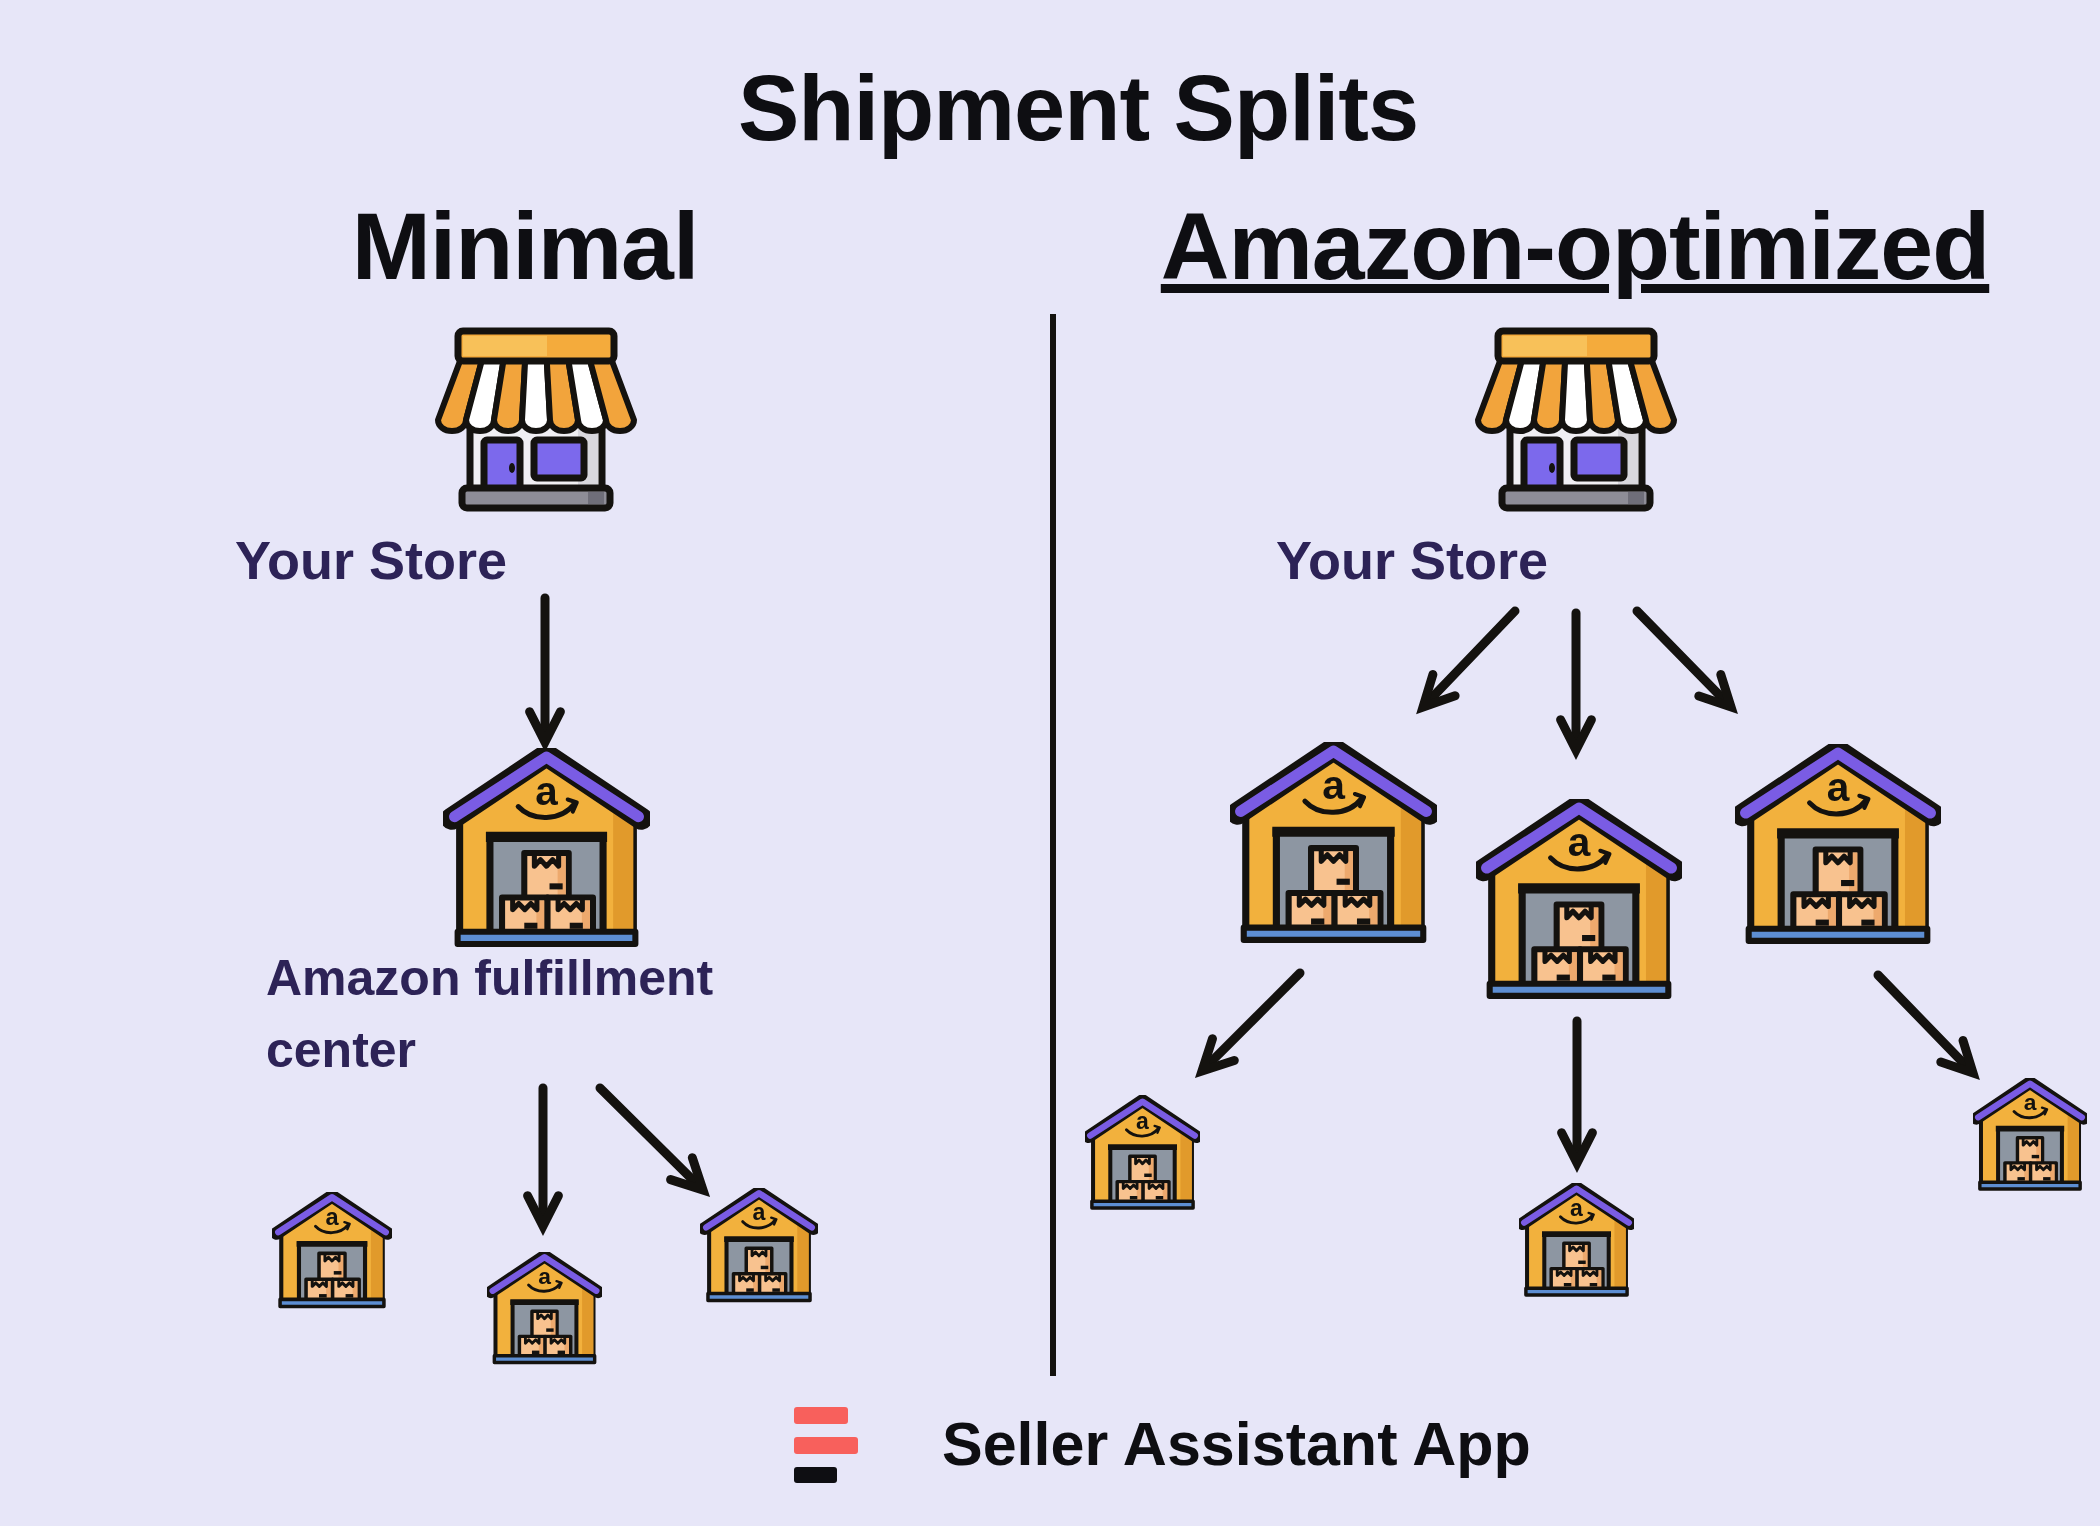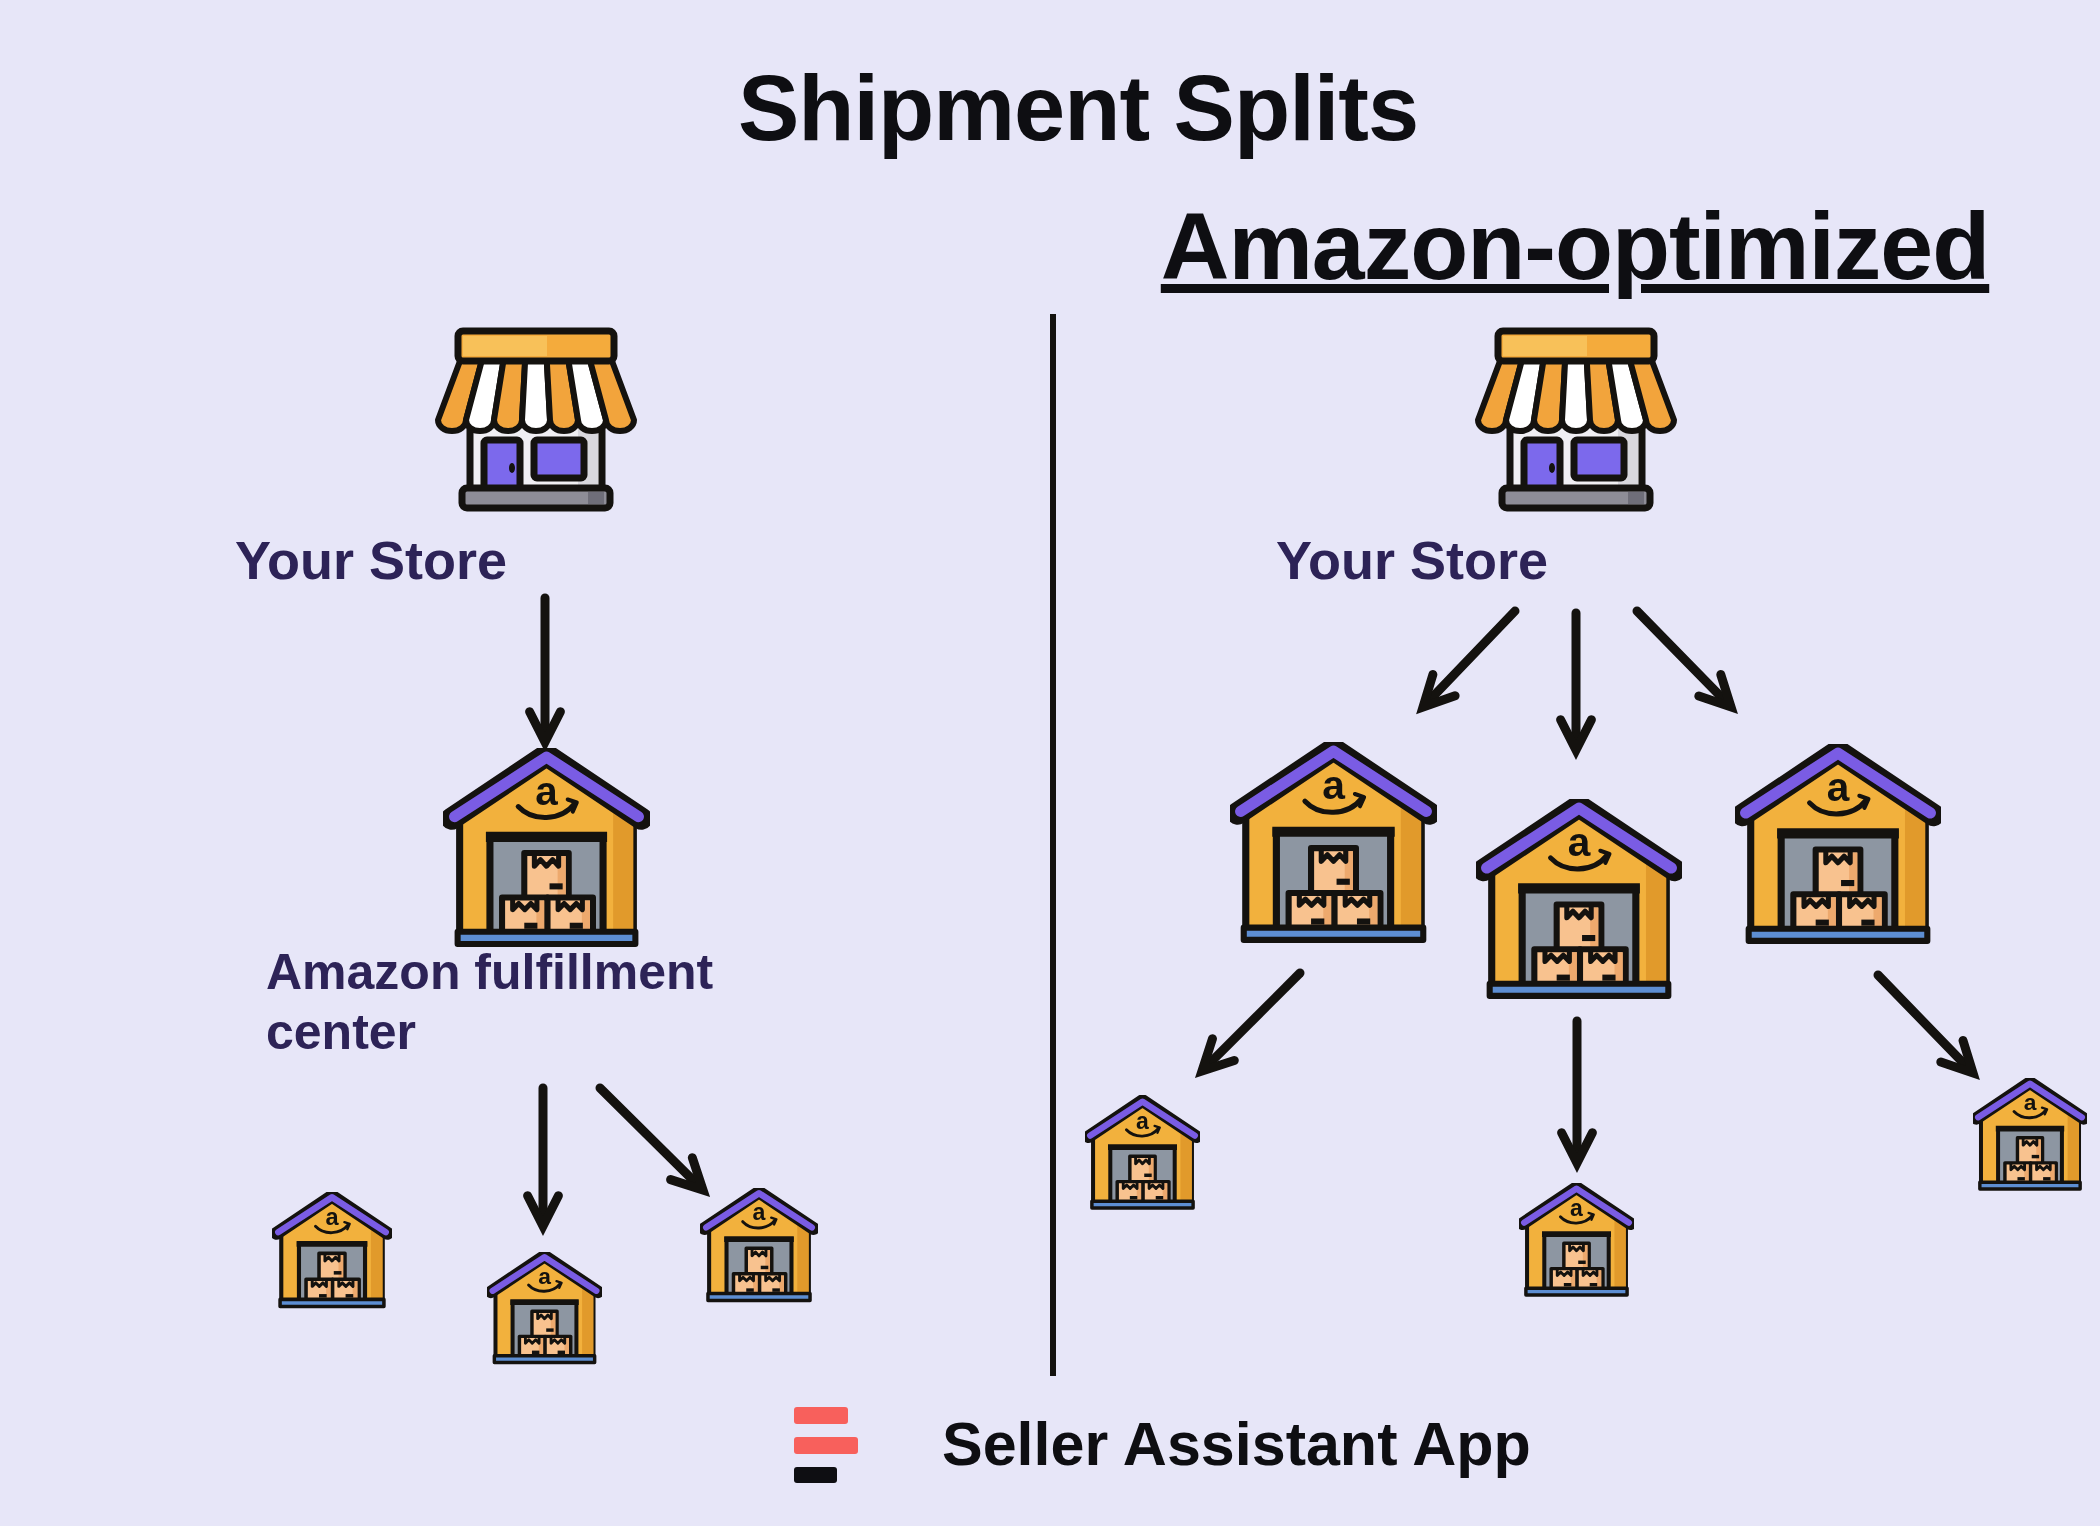--- a/index.html
+++ b/index.html
@@ -23,21 +23,21 @@
   .divider{
     left:1050px;top:314px;width:6px;height:1062px;
     background:var(--outline,#121118);
   }
   .node-label{
     font-weight:700;color:var(--label-purple,#2d2357);
     text-align:left;font-size:54px;line-height:64px;
   }
   .label-store-left{left:235px;top:528px;width:600px;}
   .label-store-right{left:1276px;top:528px;width:600px;}
-  .label-fc{left:266px;top:942px;width:560px;font-size:50px;line-height:60px;}
+  .label-fc{left:266px;top:942px;width:560px;font-size:50px;line-height:72px;}
   .icon{display:block;}
   .icon svg{display:block;width:100%;height:100%;}
   #arrow-layer{left:0;top:0;width:2100px;height:1526px;pointer-events:none;}
   .brand-bars{left:794px;top:1407px;width:70px;height:78px;}
   .bar{position:absolute;left:0;border-radius:3px;height:17px;}
   .bar.b1{top:0;width:54px;background:var(--logo-coral,#f8605c);}
   .bar.b2{top:30px;width:64px;background:var(--logo-coral,#f8605c);}
   .bar.b3{top:60px;width:43px;height:16px;background:var(--heading-black,#0e0e12);}
   .brand-text{
     left:942px;top:1414px;width:700px;text-align:left;
@@ -45,20 +45,21 @@
     line-height:60px;letter-spacing:0px;
   }
 </style>
 </head>
 <body>
 
 <div class="stage">
 
   <div class="abs title">Shipment Splits</div>
 
+  <div class="abs heading left">Minimal</div>
   <div class="abs heading right">Amazon-optimized</div>
 
   <svg id="arrow-layer" class="abs" viewBox="0 0 2100 1526" xmlns="http://www.w3.org/2000/svg">
       <g stroke="var(--outline,#14120f)" stroke-width="9" fill="none" stroke-linecap="round">
         <line x1="545" y1="598" x2="545" y2="738"></line>
         <polyline points="529.6,711.7 545,742 560.4,711.7"></polyline>
       </g>
       <g stroke="var(--outline,#14120f)" stroke-width="9" fill="none" stroke-linecap="round">
         <line x1="543" y1="1088" x2="543" y2="1222"></line>
         <polyline points="527.6,1195.7 543,1226 558.4,1195.7"></polyline>

